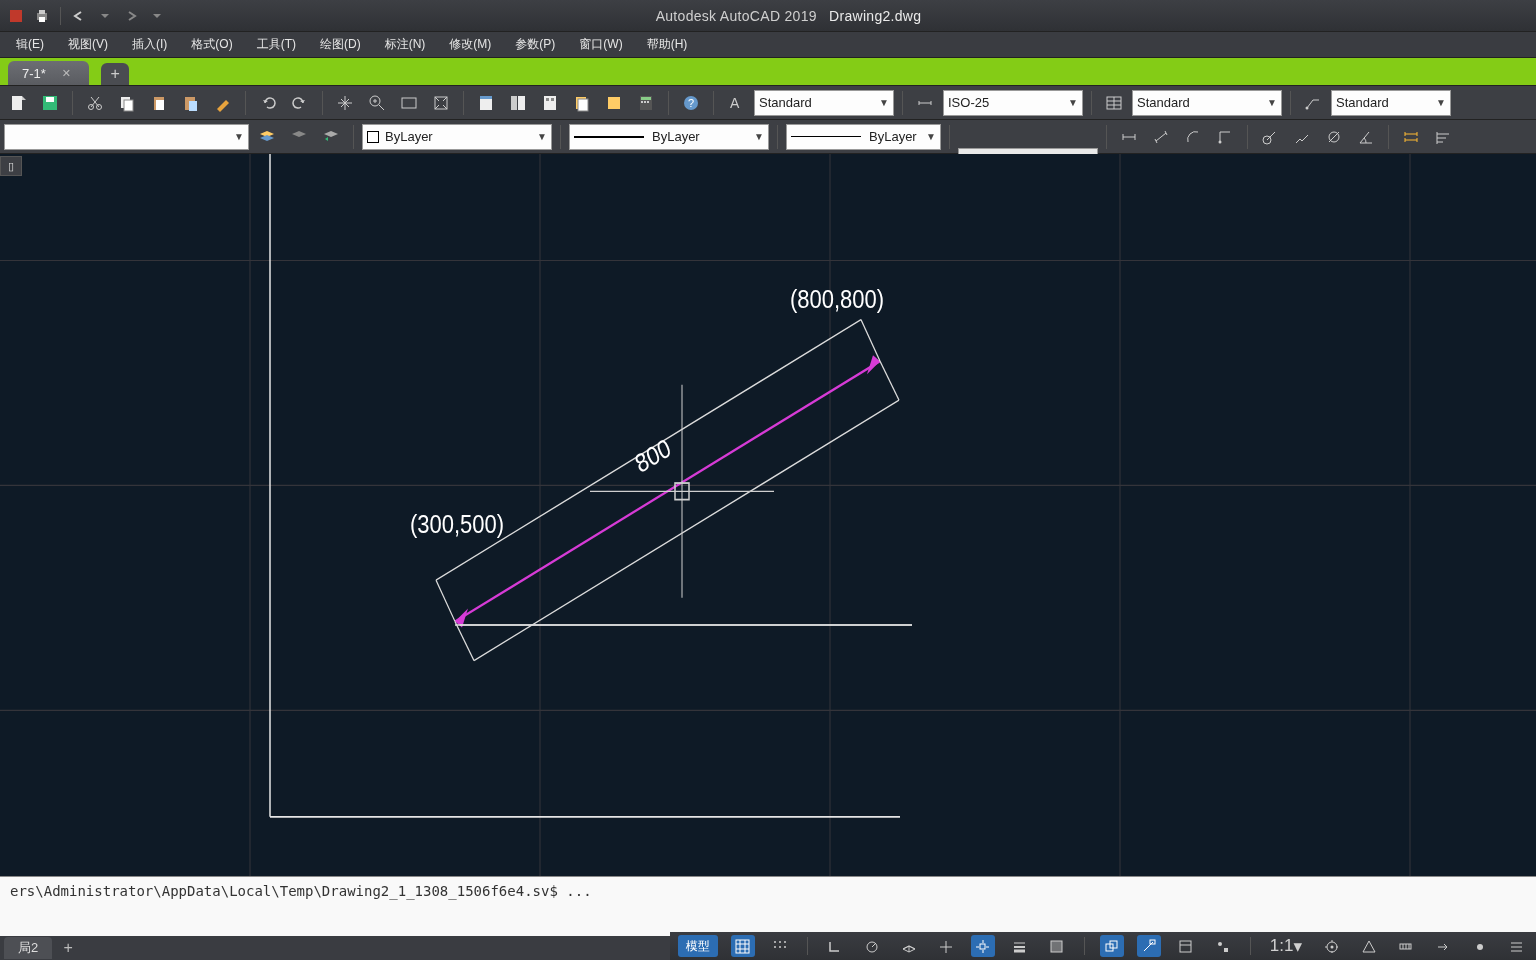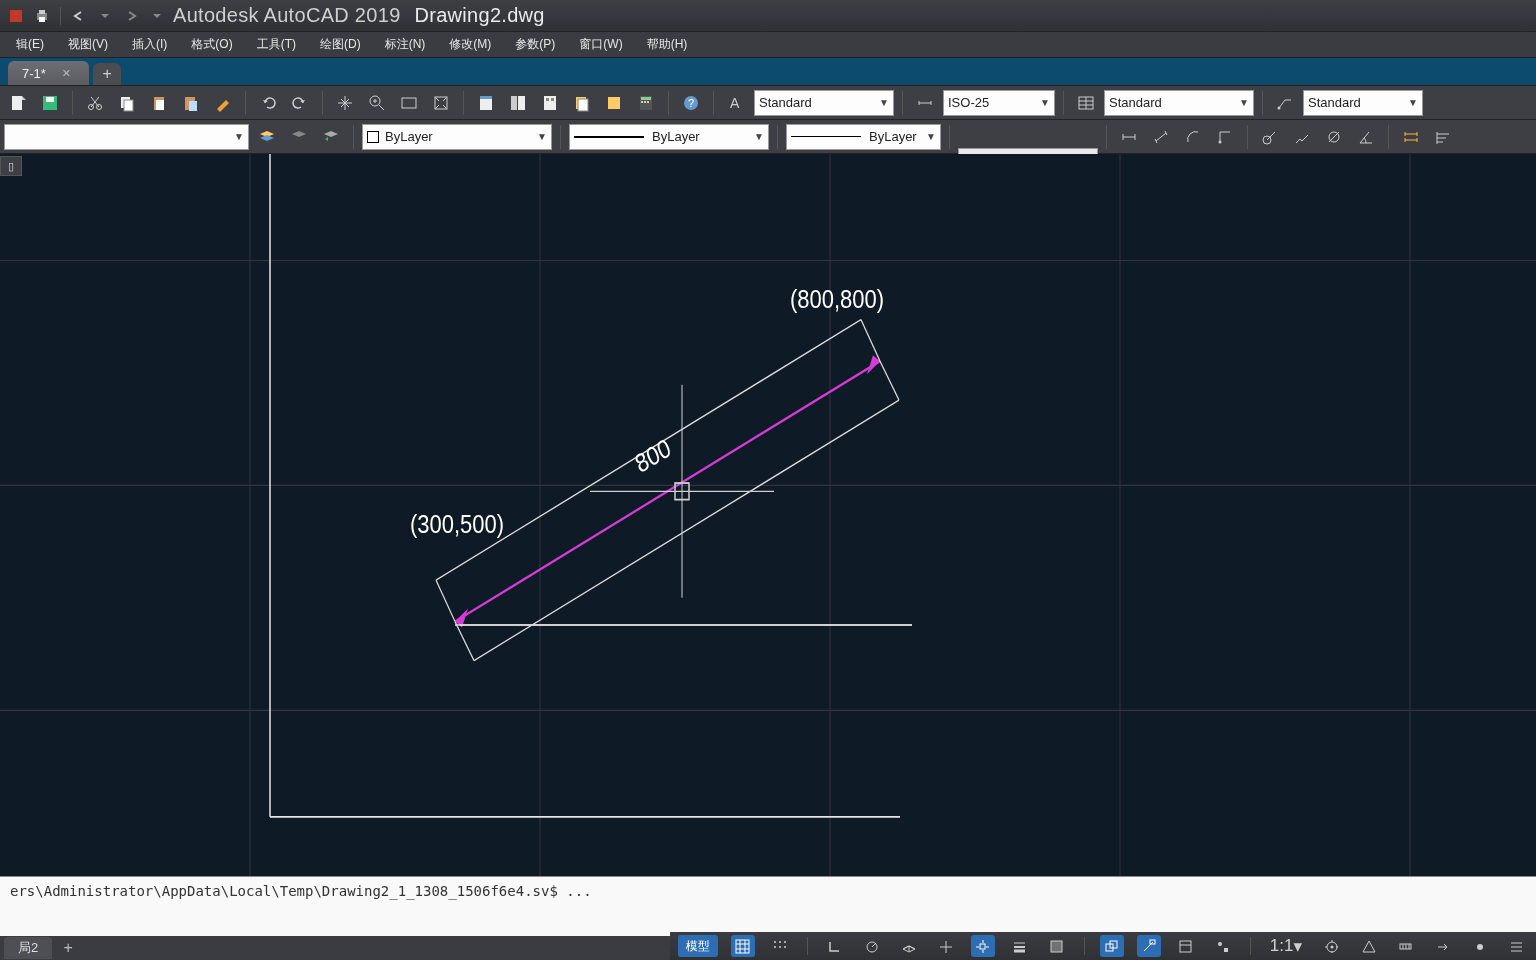--- a/index.html
+++ b/index.html
@@ -2,50 +2,50 @@
 <html><head>
 <meta charset="utf-8">
 <style>
   * { box-sizing: border-box; margin: 0; padding: 0; }
   html, body { width: 1536px; height: 960px; overflow: hidden; font-family: "Segoe UI", Arial, sans-serif; font-size: 13px; background: #333; }
   body { display: flex; flex-direction: column; }
 
   
   .title-bar { height: 32px; background: linear-gradient(#3d3f44, #2f3135); display: flex; align-items: center; color: #c8c8c8; padding: 0 6px; gap: 6px; border-bottom: 1px solid #222; }
   .title-bar .qat { display: flex; gap: 6px; align-items: center; }
-  .title-bar .title-text { flex: 1; font-size: 20px; color: #cfcfcf; letter-spacing: 0.3px; }
+  .title-bar .title-text { flex: 1; text-align: center; font-size: 14px; color: #cfcfcf; letter-spacing: 0.3px; }
   .title-bar .title-file { color: #eaeaea; margin-left: 8px; }
   .ico { width: 20px; height: 20px; display: inline-flex; align-items: center; justify-content: center; color: #d0d0d0; border-radius: 3px; }
   .ico svg { width: 16px; height: 16px; }
   .qat .sep { width: 1px; height: 18px; background: #555; margin: 0 2px; }
 
   
   .menu-bar { height: 26px; background: #3a3c41; display: flex; align-items: center; color: #e6e6e6; padding: 0 4px; border-bottom: 1px solid #222; }
   .menu-item { padding: 3px 12px; font-size: 12px; cursor: default; }
 
   
-  .file-tabs { height: 28px; background: #0c4a6e; display: flex; align-items: flex-end; padding: 0 8px; gap: 0; border-bottom: 1px solid #222; }
+  .file-tabs { height: 28px; background: #84cc16; display: flex; align-items: flex-end; padding: 0 8px; gap: 8px; border-bottom: 1px solid #222; }
   .file-tab { height: 24px; background: linear-gradient(#6c6e73, #5a5c61); border-radius: 6px 6px 0 0; padding: 0 18px 0 14px; display: flex; align-items: center; color: #eee; font-size: 13px; position: relative; margin-right: 4px; }
   .file-tab .close { margin-left: 16px; color: #bbb; font-size: 11px; }
   .file-tab-add { width: 28px; height: 22px; background: #4a4c51; border-radius: 6px 6px 0 0; display: flex; align-items: center; justify-content: center; color: #ccc; font-size: 16px; }
 
   
   .toolbar { height: 34px; background: #3d3f44; display: flex; align-items: center; padding: 0 4px; gap: 4px; border-bottom: 1px solid #222; }
   .btn { width: 28px; height: 28px; display: inline-flex; align-items: center; justify-content: center; color: #d8d8d8; border-radius: 3px; }
   .btn svg { width: 18px; height: 18px; }
   .tb-sep { width: 1px; height: 24px; background: #555; margin: 0 4px; }
   .dropdown { height: 26px; background: #fdfdfd; border: 1px solid #999; display: flex; align-items: center; padding: 0 4px; color: #222; font-size: 13px; position: relative; }
   .dropdown .arrow { margin-left: auto; color: #444; font-size: 10px; padding-left: 6px; }
   .dd-layer { width: 245px; }
   .dd-color { width: 190px; }
   .dd-ltype { width: 200px; }
   .dd-lwt   { width: 155px; }
   .dd-plot  { width: 140px; background:#e9e9e9; color:#555;margin-top:48px; }
   .dd-textstyle { width: 140px; }
-  .dd-dimstyle  { width: 112px; }
+  .dd-dimstyle  { width: 140px; }
   .dd-tablestyle{ width: 150px; }
   .dd-mleader   { width: 120px; }
   .swatch { width: 12px; height: 12px; border: 1px solid #000; background: #fff; margin-right: 6px; }
   .line-sample { width: 70px; height: 0; border-top: 2px solid #000; margin-right: 8px; }
   .line-sample.thin { border-top-width: 1px; }
 
   
   .drawing-wrap { flex: 1; display: flex; position: relative; background: #0e1a26; }
   .palette-tab { width: 22px; height: 20px; background: #3d3f44; color:#ddd; font-size:11px; position:absolute; left:0; top:2px; display:flex; align-items:center; justify-content:center; border:1px solid #555; }
   .canvas { position: absolute; left:0; top:0; right:0; bottom:0; }

